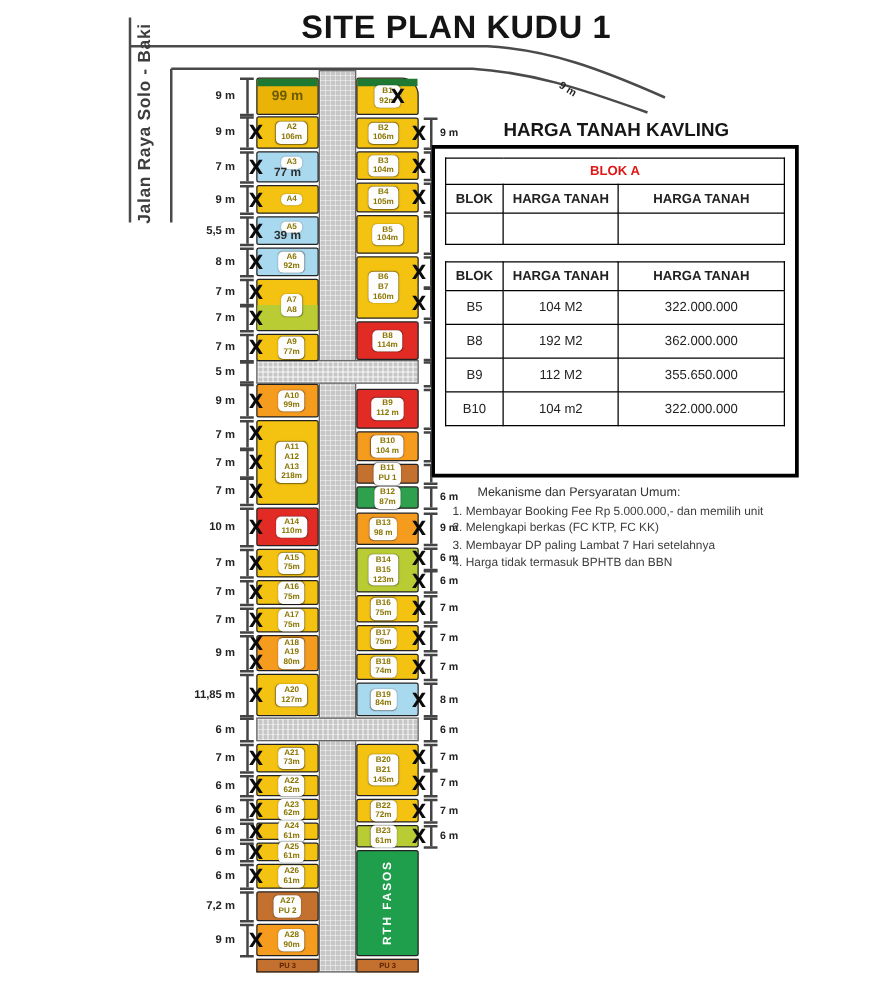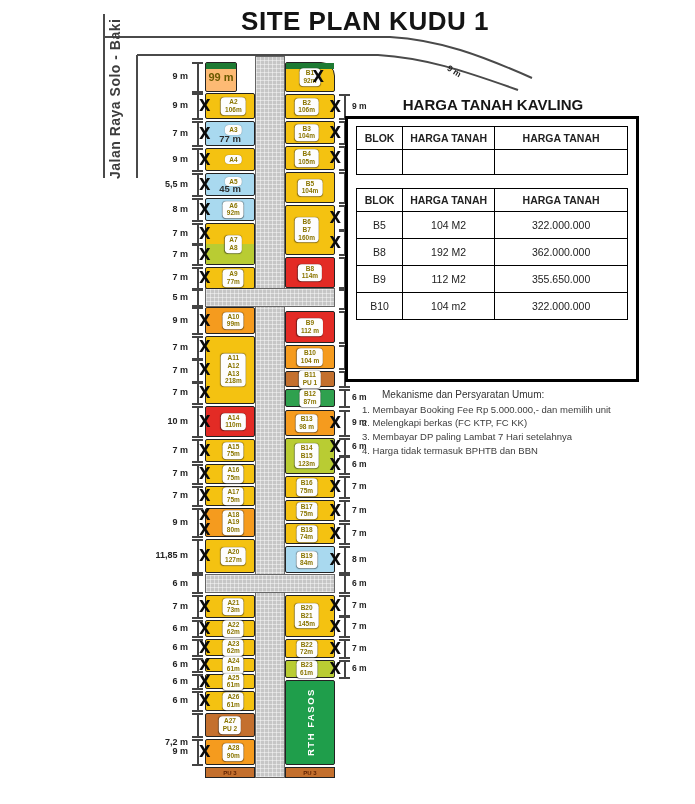--- a/index.html
+++ b/index.html
@@ -58,21 +58,21 @@
     <path d="M137 55 H 378 C 425 58 462 70 518 90" stroke="#4a4a4a" stroke-width="2" fill="none"></path>
   </svg>
 
   <div class="title">SITE PLAN KUDU 1</div>
   <div class="street-label">Jalan Raya Solo - Baki</div>
 
   <div id="plan">
       <div class="road" style="left: 255px; top: 56px; width: 30px; height: 722px;"></div>
       <div class="road" style="left: 205px; top: 288px; width: 130px; height: 19px;"></div>
       <div class="road" style="left: 205px; top: 574px; width: 130px; height: 19px;"></div>
-      <div class="lot" style="left: 205px; top: 62px; width: 32px; height: 30px; background: #fdba74;">
+      <div class="lot" style="left: 205px; top: 62px; width: 50px; height: 30px; background: #eab308;">
         <div class="greenstrip"></div>
         <div class="lottext">99 m</div>
       </div>
       <div class="lot" style="left: 205px; top: 93px; width: 50px; height: 26px; background: rgb(244, 194, 17);">
         <div class="chip chip-left">
           <div class="chipline">A2</div>
           <div class="chipline">106m</div>
         </div>
         <div class="xmark" style="top: 5px; left: -7px;">X</div>
       </div>
@@ -86,21 +86,21 @@
       <div class="lot" style="left: 205px; top: 148px; width: 50px; height: 23px; background: rgb(244, 194, 17);">
         <div class="chip chip-left">
           <div class="chipline">A4</div>
         </div>
         <div class="xmark" style="top: 3.5px; left: -7px;">X</div>
       </div>
       <div class="lot" style="left: 205px; top: 173px; width: 50px; height: 23px; background: rgb(169, 217, 239);">
         <div class="chip chip-left chip-high">
           <div class="chipline">A5</div>
         </div>
-        <div class="lotsub">45 m</div>
+        <div class="lotsub">39 m</div>
         <div class="xmark" style="top: 3.5px; left: -7px;">X</div>
       </div>
       <div class="lot" style="left: 205px; top: 198px; width: 50px; height: 23px; background: rgb(169, 217, 239);">
         <div class="chip chip-left">
           <div class="chipline">A6</div>
           <div class="chipline">92m</div>
         </div>
         <div class="xmark" style="top: 3.5px; left: -7px;">X</div>
       </div>
       <div class="lot" style="left: 205px; top: 223px; width: 50px; height: 42px; background: rgb(244, 194, 17);">
@@ -340,21 +340,21 @@
       <div class="dimcap" style="left: 192px; top: 674px;"></div>
       <div class="dimcap" style="left: 192px; top: 688px;"></div>
       <div class="dimlabel dimlabel-left" style="top: 675.5px; left: 136px;">6 m</div>
       <div class="dimv" style="left: 197px; top: 692px; height: 18px;"></div>
       <div class="dimcap" style="left: 192px; top: 691px;"></div>
       <div class="dimcap" style="left: 192px; top: 710px;"></div>
       <div class="dimlabel dimlabel-left" style="top: 695px; left: 136px;">6 m</div>
       <div class="dimv" style="left: 197px; top: 714px; height: 22px;"></div>
       <div class="dimcap" style="left: 192px; top: 713px;"></div>
       <div class="dimcap" style="left: 192px; top: 736px;"></div>
-      <div class="dimlabel dimlabel-left" style="top: 719px; left: 136px; margin-top: 18px;">7,2 m</div>
+      <div class="dimlabel dimlabel-left" style="top: 719px; left: 136px;">7,2 m</div>
       <div class="dimv" style="left: 197px; top: 740px; height: 24px;"></div>
       <div class="dimcap" style="left: 192px; top: 739px;"></div>
       <div class="dimcap" style="left: 192px; top: 764px;"></div>
       <div class="dimlabel dimlabel-left" style="top: 746px; left: 136px;">9 m</div>
       <div class="lot" style="left: 285px; top: 62px; width: 50px; height: 30px; background: rgb(244, 194, 17); border-top-right-radius: 14px;">
         <div class="greenstrip"></div>
         <div class="chip">
           <div class="chipline">B1</div>
           <div class="chipline">92m</div>
         </div>
@@ -600,20 +600,23 @@
   <div class="price-heading">HARGA TANAH KAVLING</div>
 
   <div class="price-box">
     <table class="blok-table">
       <colgroup>
           <col style="width:17%">
           <col style="width:34%">
           <col style="width:49%">
         </colgroup>
       <tbody>
+          <tr>
+            <td class="blok-title" colspan="3">BLOK A</td>
+          </tr>
       <tr>
         <th class="blok-h">BLOK</th>
         <th class="blok-h">HARGA TANAH</th>
         <th class="blok-h">HARGA TANAH</th>
       </tr>
       <tr>
         <td class="blok-cell"></td>
         <td class="blok-cell"></td>
         <td class="blok-cell"></td>
       </tr>

